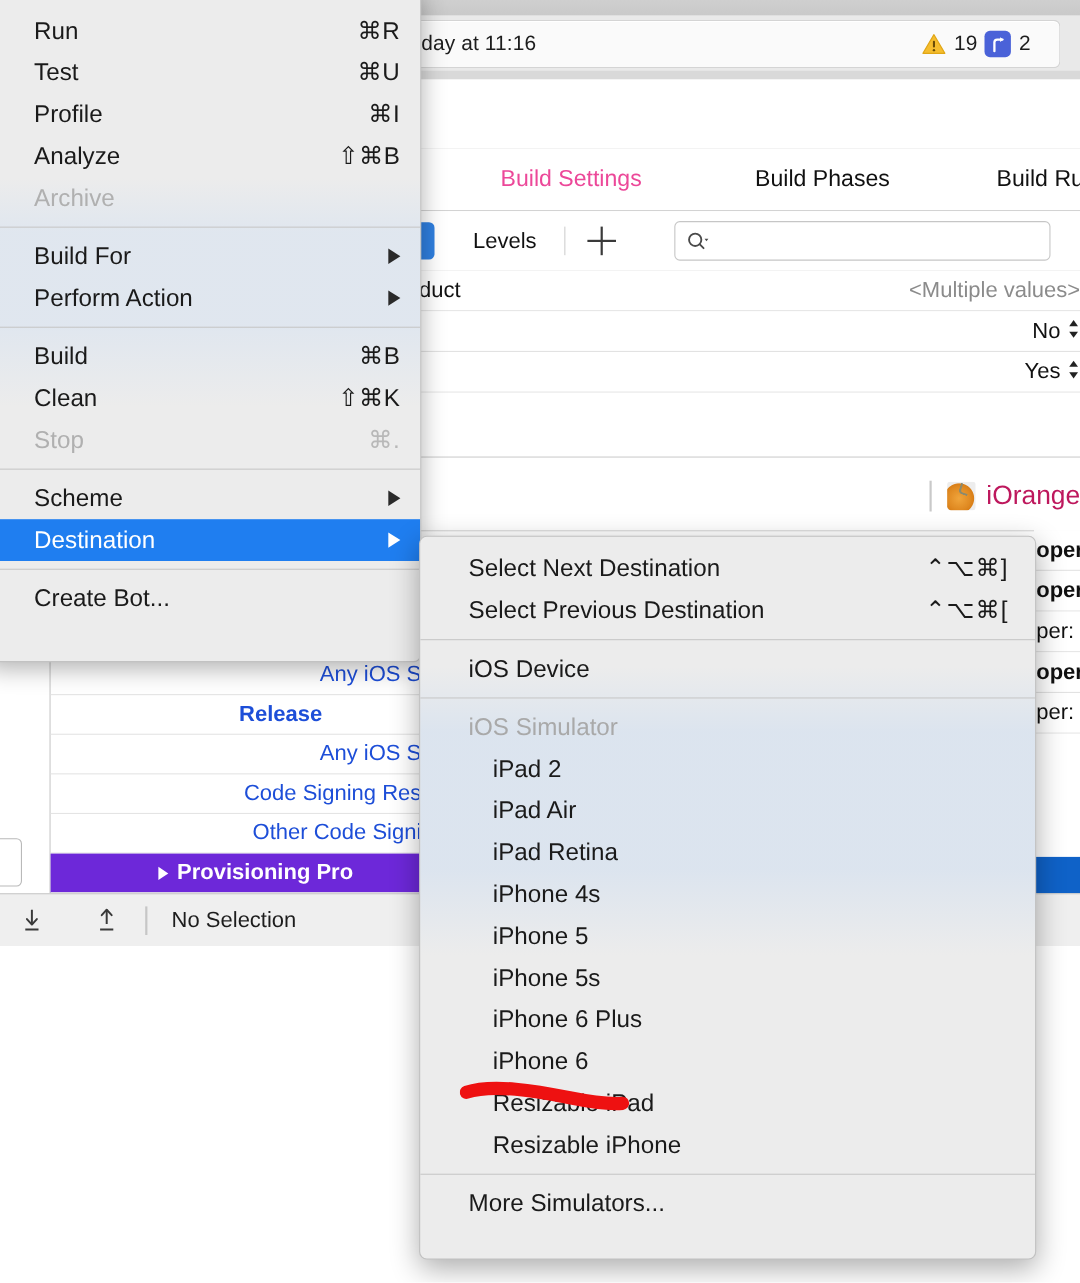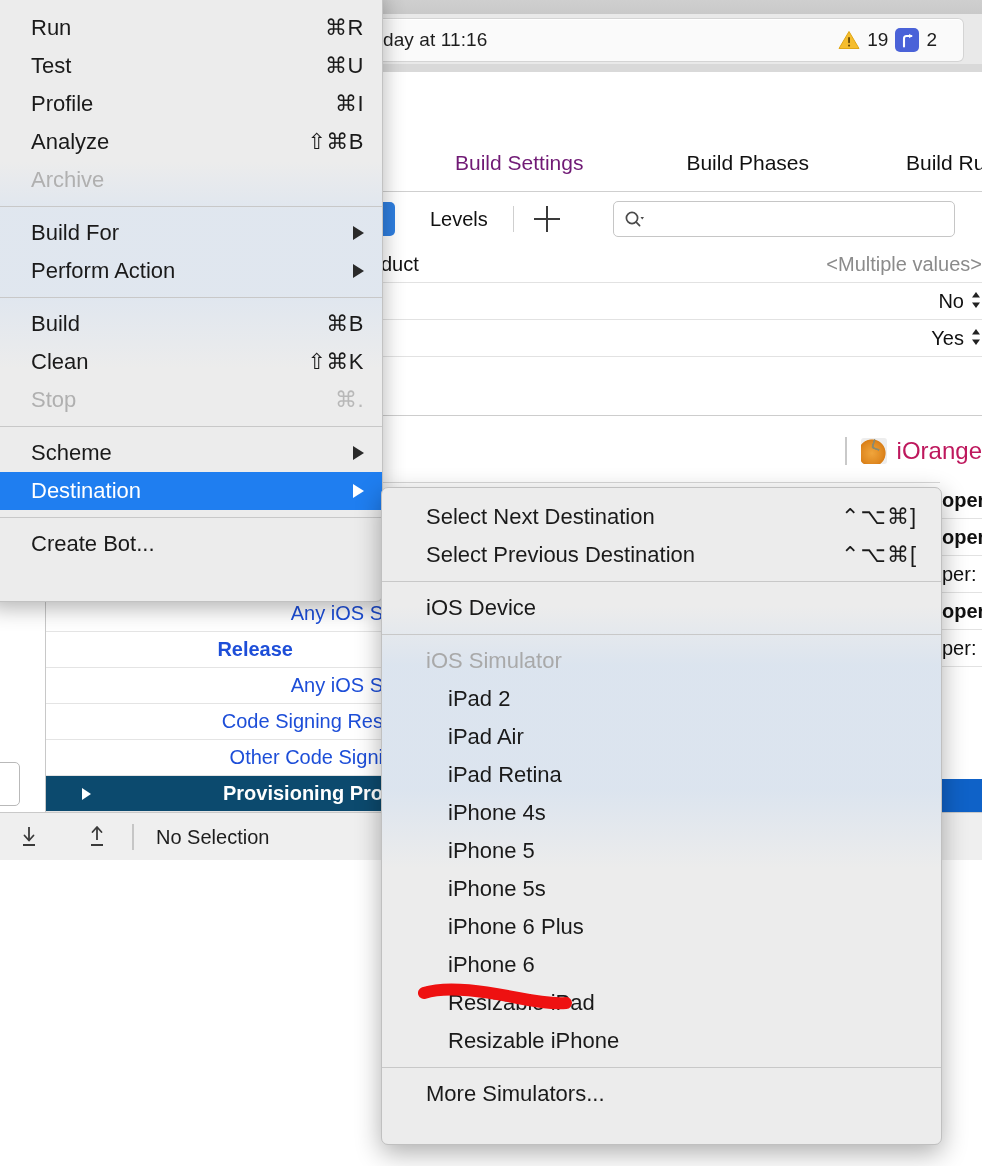--- a/index.html
+++ b/index.html
@@ -58,21 +58,21 @@
   }
 
   .tabbar {
     position: absolute; left: 381px; top: 135px; width: 601px; height: 56px;
     background: #ffffff; border-bottom: 1px solid #cfcfcf;
     display: flex; align-items: center;
   }
   .tab {
     font-size: 21px; color: #111; white-space: nowrap;
   }
-  .tab.active { color: #701a75; }
+  .tab.active { color: #ec4899; }
 
   .filterbar {
     position: absolute; left: 381px; top: 192px; width: 601px; height: 54px;
     background: #ffffff; border-bottom: 1px solid #cfcfcf;
     display: flex; align-items: center;
   }
   .seg-blue {
     width: 22px; height: 34px; background: #2f7fe0; border-radius: 5px;
     margin-left: -8px;
   }
@@ -146,22 +146,22 @@
   .lrow {
     position: absolute; right: 0; width: 337px; height: 36px;
     border-bottom: 1px solid #e4e4e4;
     display: flex; align-items: center; justify-content: flex-end;
     font-size: 20px; color: #1d4ed8; white-space: nowrap;
     padding-right: 0px; box-sizing: border-box;
   }
   .lrow.bold { font-weight: bold; padding-right: 90px; }
   .lrow.indent { padding-right: 0px; }
   .lrow.sel {
-    background: #0c4a6e; color: #ffffff; font-weight: bold;
-    justify-content: space-between;
+    background: #6d28d9; color: #ffffff; font-weight: bold;
+    justify-content: center;
     padding-left: 36px;
   }
   .tri-disc {
     display: inline-block; width: 0; height: 0; margin-right: 8px;
     border-left: 9px solid #ffffff;
     border-top: 6px solid transparent; border-bottom: 6px solid transparent;
   }
 
   .left-small-field {
     position: absolute; left: -14px; top: 762px; width: 32px; height: 42px;

